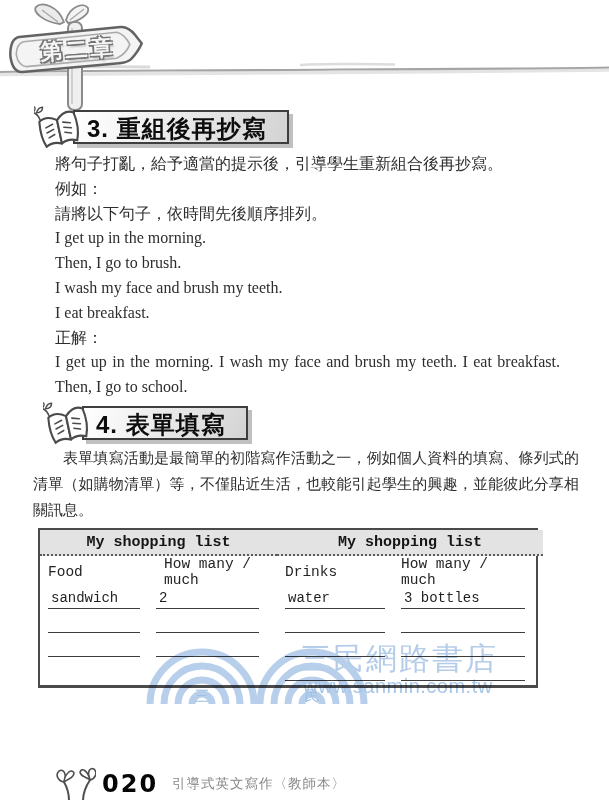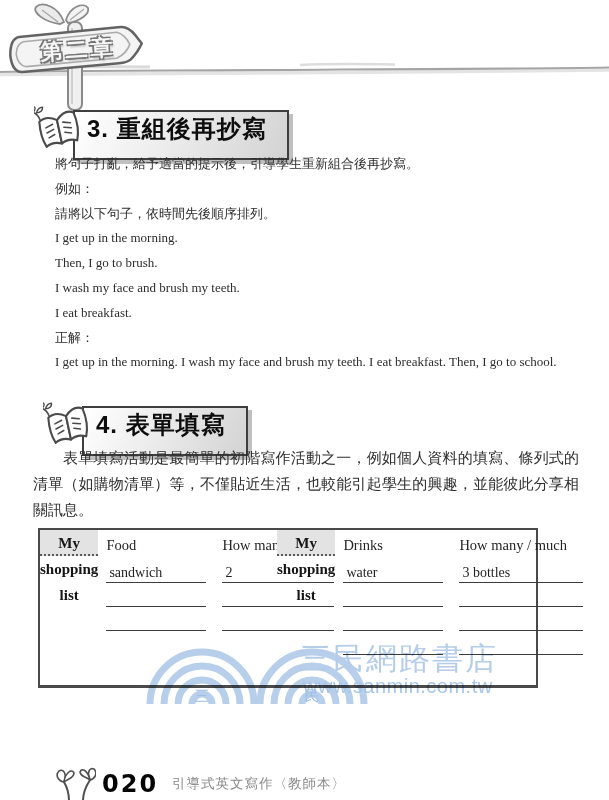--- a/index.html
+++ b/index.html
@@ -15,39 +15,39 @@
                font-size:22px; letter-spacing:3px; color:#f6f6f6;
                text-shadow:-1.5px -1.5px 0 #767676, 1.5px -1.5px 0 #767676,
                            -1.5px 1.5px 0 #767676, 1.5px 1.5px 0 #767676, 2px 3px 2px #c3c3c3; }
   .ground { position:absolute; left:0; top:56px; }
 
   
   .sec-header { position:absolute; display:flex; align-items:flex-start; }
   #sec3-header { left:34px; top:100px; }
   #sec4-header { left:43px; top:396px; }
   .nb-icon { width:52px; height:52px; margin-right:-13px; position:relative; z-index:2; }
-  .sec-box { margin-top:10px; height:50px; line-height:33px; padding:0 20px 0 12px;
+  .sec-box { margin-top:10px; height:34px; line-height:33px; padding:0 20px 0 12px;
              background:linear-gradient(115deg,#ffffff 0%,#ececec 45%,#d3d3d3 100%);
              border:2px solid #3e3e3e; box-shadow:4px 4px 0 #c0c0c0;
              font-family:"Liberation Sans","DejaVu Sans",sans-serif; font-weight:bold;
              font-size:24px; letter-spacing:1px; color:#0d0d0d; white-space:nowrap; }
 
   
-  .sec-body { position:absolute; left:55px; top:152px; width:505px; font-size:13px; color:#2d2d2d; }
+  .sec-body { position:absolute; left:55px; top:152px; width:505px; font-size:16px; color:#2d2d2d; }
   .bline { line-height:24.8px; white-space:nowrap; }
   .answer { line-height:24.8px; white-space:normal; text-align:justify; }
 
   
   .sec4-para { position:absolute; left:33px; top:446px; width:546px; font-size:15px; color:#2d2d2d;
                line-height:25.8px; text-align:justify; text-indent:2em; }
 
   
   .shop-table { position:absolute; left:38px; top:528px; width:500px; height:160px;
                 border:2px solid #4a4a4a; border-bottom-width:3px; display:flex; background:#fff; }
-  .tbl-half { display:flex; flex-direction:row; }
+  .tbl-half { display:flex; flex-direction:column;font-family:Liberation Mono, monospace; }
   .half-left { width:237px; }
   .half-right { flex:1; }
   .tbl-divider { width:2px; background:#4a4a4a; }
   .tbl-title { height:26px; line-height:26px; background:#e3e3e3; border-bottom:2px dotted #5a5a5a;
                text-align:center; font-weight:bold; font-size:15px; color:#151515; }
   .tbl-body { flex:1; padding:2px 18px 5px 8px; display:flex; flex-direction:column; }
   .tbl-labels { display:flex; align-items:center; height:27px; font-size:14.5px; color:#242424; }
   .tbl-labels .c1 { width:100px; margin-right:16px; }
   .tbl-labels .c2 { flex:1; }
   .tbl-row { display:flex; align-items:flex-end; height:24px; }

